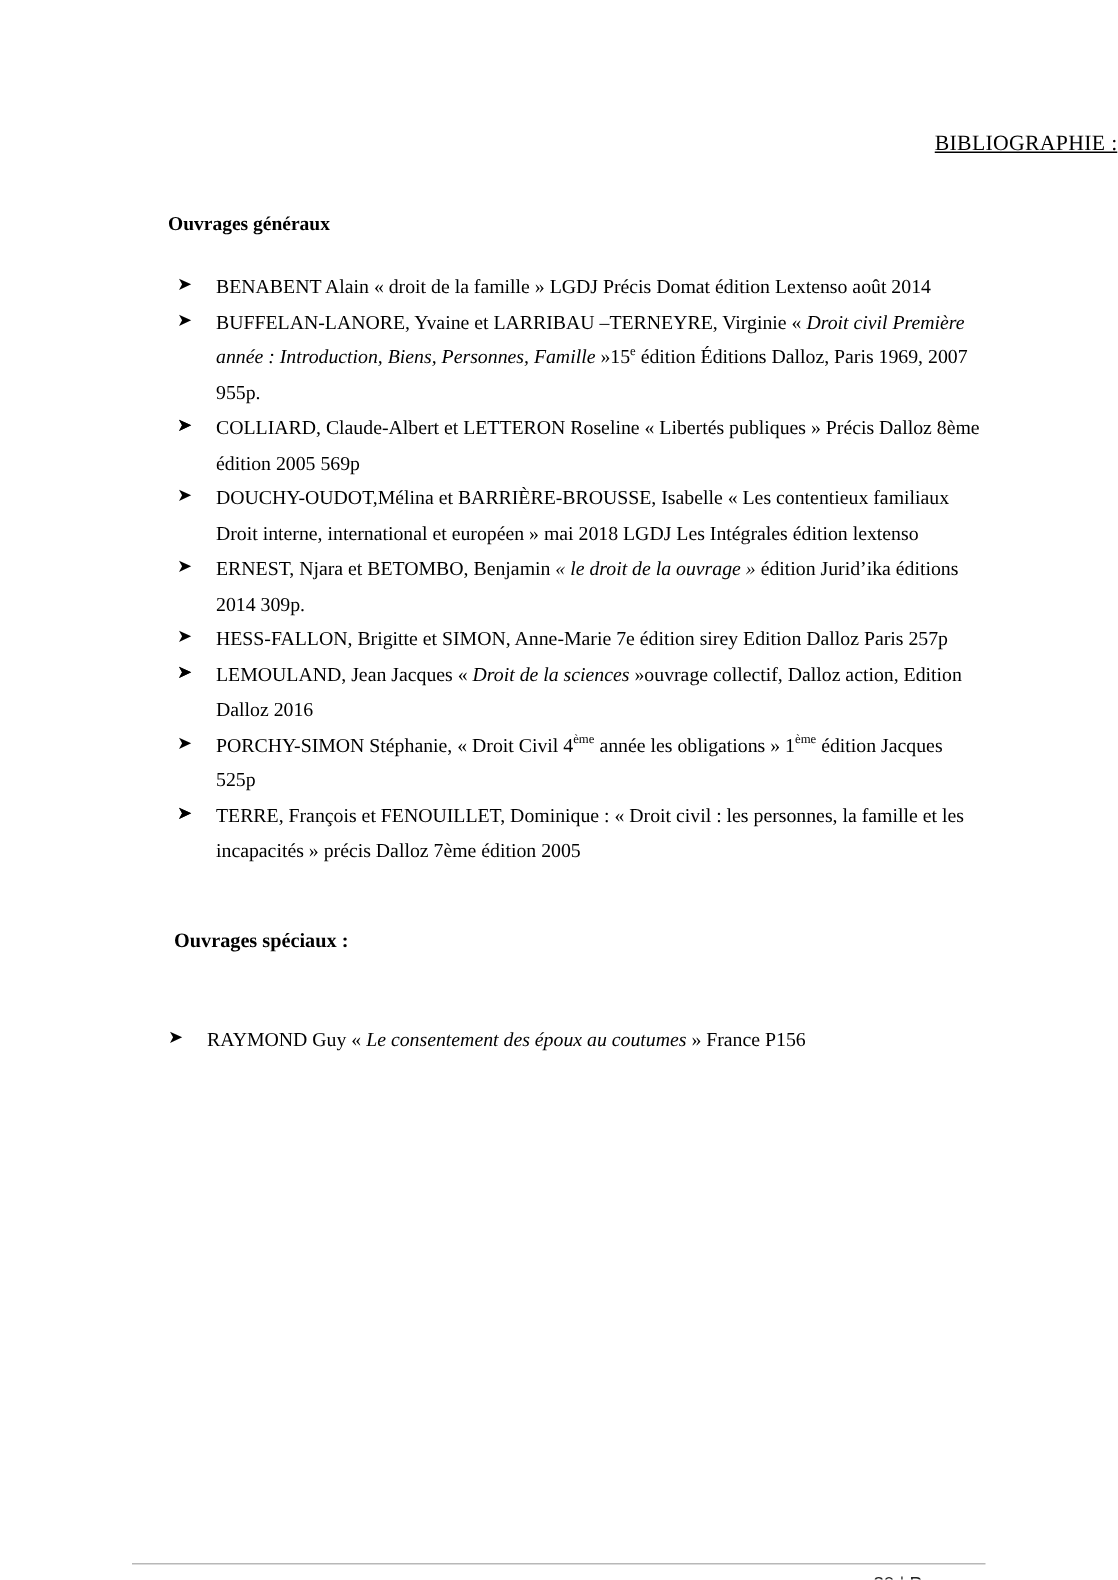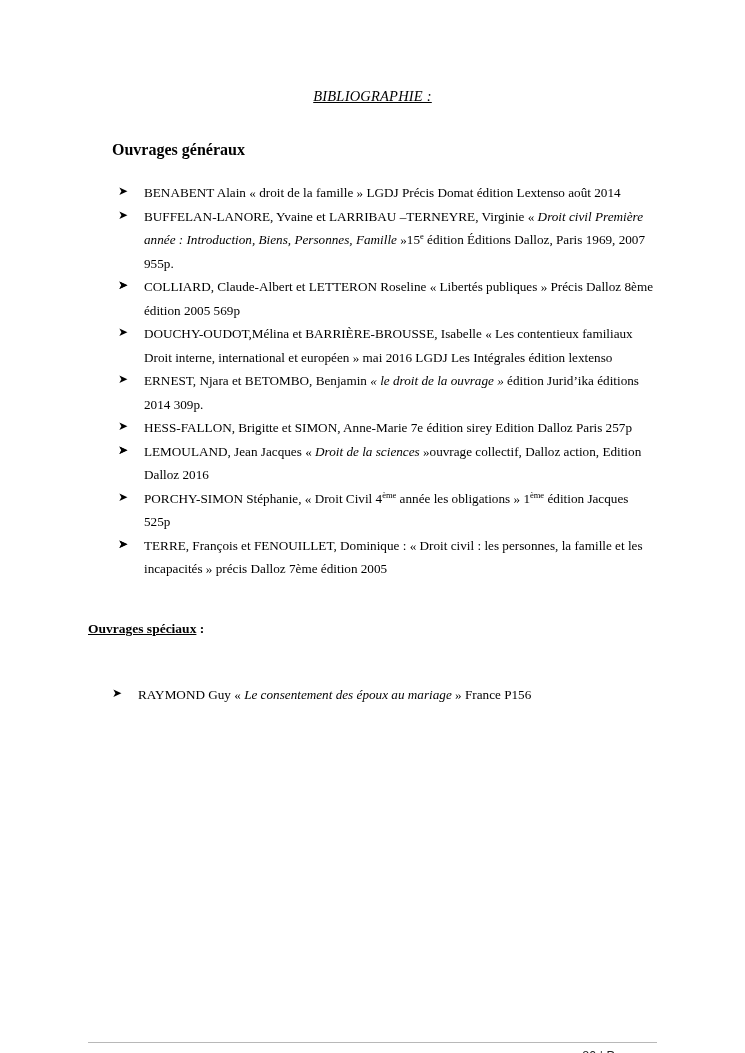--- a/index.html
+++ b/index.html
@@ -16,43 +16,42 @@
     overflow: hidden;
   }
   .page {
     width: 745px;
     height: 1053px;
     box-sizing: border-box;
     padding: 0;
     position: relative;
   }
   .doc-title {
-    text-align: center;
+    text-align: right;
     font-size: 14.5px;
     margin-top: 88px;
     letter-spacing: 0.2px;
-    font-style: italic;
   }
   .doc-title span.underline {
     text-decoration: underline;
   }
   .section-heading {
     font-weight: bold;
-    font-size: 16px;
+    font-size: 13px;
     margin-top: 36px;
     margin-left: 112px;
   }
   .section-heading-2 {
     font-size: 13.5px;
     margin-top: 40px;
     margin-left: 88px;
     font-weight: bold;
   }
   .section-heading-2 .u {
-    text-decoration: underline;
+    margin-left: 28px;
   }
   .section-heading-2 .tail {
     font-weight: bold;
     text-decoration: none;
   }
   ul.biblio {
     list-style: none;
     margin: 0;
     padding: 0;
     margin-top: 22px;
@@ -112,36 +111,36 @@
     <span class="underline">BIBLIOGRAPHIE :</span>
   </div>
 
   <div class="section-heading">Ouvrages généraux</div>
 
   <ul class="biblio" id="list-general">
       <li><span class="bullet">➤</span><span><span>BENABENT Alain « droit de la famille » LGDJ Précis Domat édition Lextenso  août 2014</span></span></li>
       <li><span class="bullet">➤</span><span><span>BUFFELAN-LANORE, Yvaine et LARRIBAU –TERNEYRE, Virginie « </span><span class="it">Droit civil Première année : Introduction, Biens, Personnes, Famille</span><span> »15</span><sup>e</sup><span> édition Éditions Dalloz, Paris 1969, 2007 955p.</span></span></li>
       <li><span class="bullet">➤</span></li>
       <li><span class="bullet">➤</span><span><span>COLLIARD, Claude-Albert et LETTERON Roseline « Libertés publiques » Précis Dalloz 8ème  édition 2005 569p</span></span></li>
-      <li><span class="bullet">➤</span><span><span>DOUCHY-OUDOT,Mélina et  BARRIÈRE-BROUSSE, Isabelle « Les contentieux familiaux Droit interne, international et européen » mai 2016 LGDJ Les Intégrales édition lextenso</span></span></li>
+      <li><span class="bullet">➤</span><span><span>DOUCHY-OUDOT,Mélina et  BARRIÈRE-BROUSSE, Isabelle « Les contentieux familiaux Droit interne, international et européen » mai 2018 LGDJ Les Intégrales édition lextenso</span></span></li>
       <li><span class="bullet">➤</span><span><span>ERNEST, Njara et  BETOMBO,  Benjamin </span><span class="it"> « le droit de la ouvrage »</span><span> édition Jurid’ika éditions 2014 309p.</span></span></li>
       <li><span class="bullet">➤</span><span><span>HESS-FALLON, Brigitte et SIMON, Anne-Marie 7e édition  sirey Edition Dalloz Paris 257p</span></span></li>
       <li><span class="bullet">➤</span></li>
       <li><span class="bullet">➤</span><span><span>LEMOULAND, Jean Jacques « </span><span class="it">Droit de la sciences</span><span> »ouvrage collectif, Dalloz action, Edition Dalloz 2016</span></span></li>
       <li><span class="bullet">➤</span><span><span>PORCHY-SIMON Stéphanie, « Droit Civil 4</span><sup>ème</sup><span> année  les obligations » 1</span><sup>ème</sup><span> édition Jacques 525p</span></span></li>
       <li><span class="bullet">➤</span></li>
       <li><span class="bullet">➤</span><span><span>TERRE,  François et FENOUILLET, Dominique : « Droit civil : les personnes, la famille et les incapacités » précis Dalloz 7ème  édition  2005</span></span></li>
     </ul>
 
   <div class="section-heading-2">
     <span class="u">Ouvrages spéciaux</span><span class="tail"> :</span>
   </div>
 
   <ul class="biblio second" id="list-special">
-      <li><span class="bullet">➤</span><span><span>RAYMOND Guy « </span><span class="it">Le consentement des époux au mariage</span><span> » France P156</span></span></li>
+      <li><span class="bullet">➤</span><span><span>RAYMOND Guy « </span><span class="it">Le consentement des époux au coutumes</span><span> » France P156</span></span></li>
     </ul>
 
   <div class="footer">
     <div class="footer-rule"></div>
     <div class="footer-text">
       <span class="pg">80</span>
       <span class="sep">|</span>
       <span class="lbl">P a g e</span>
     </div>
   </div>

